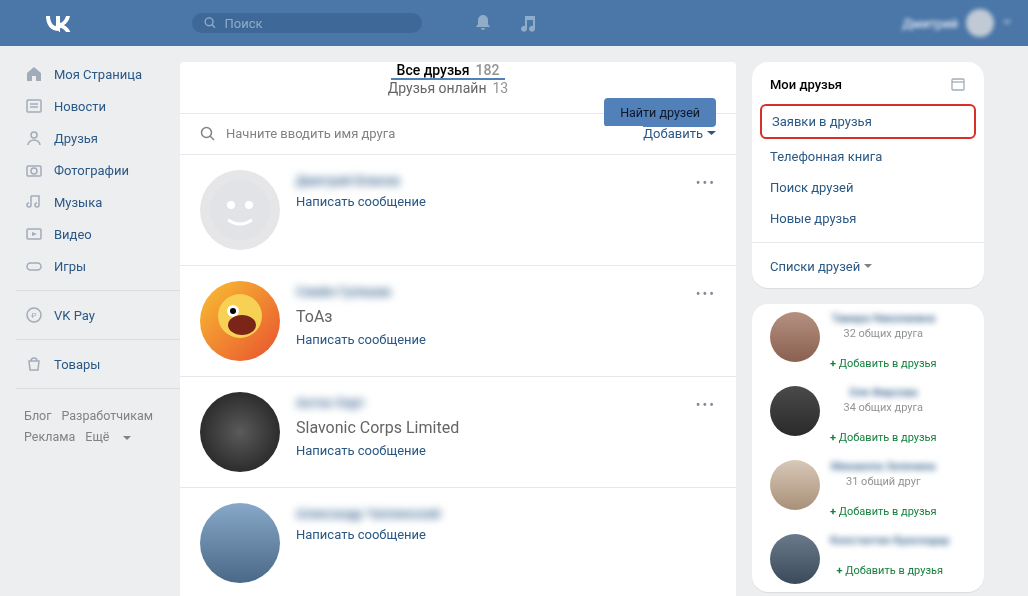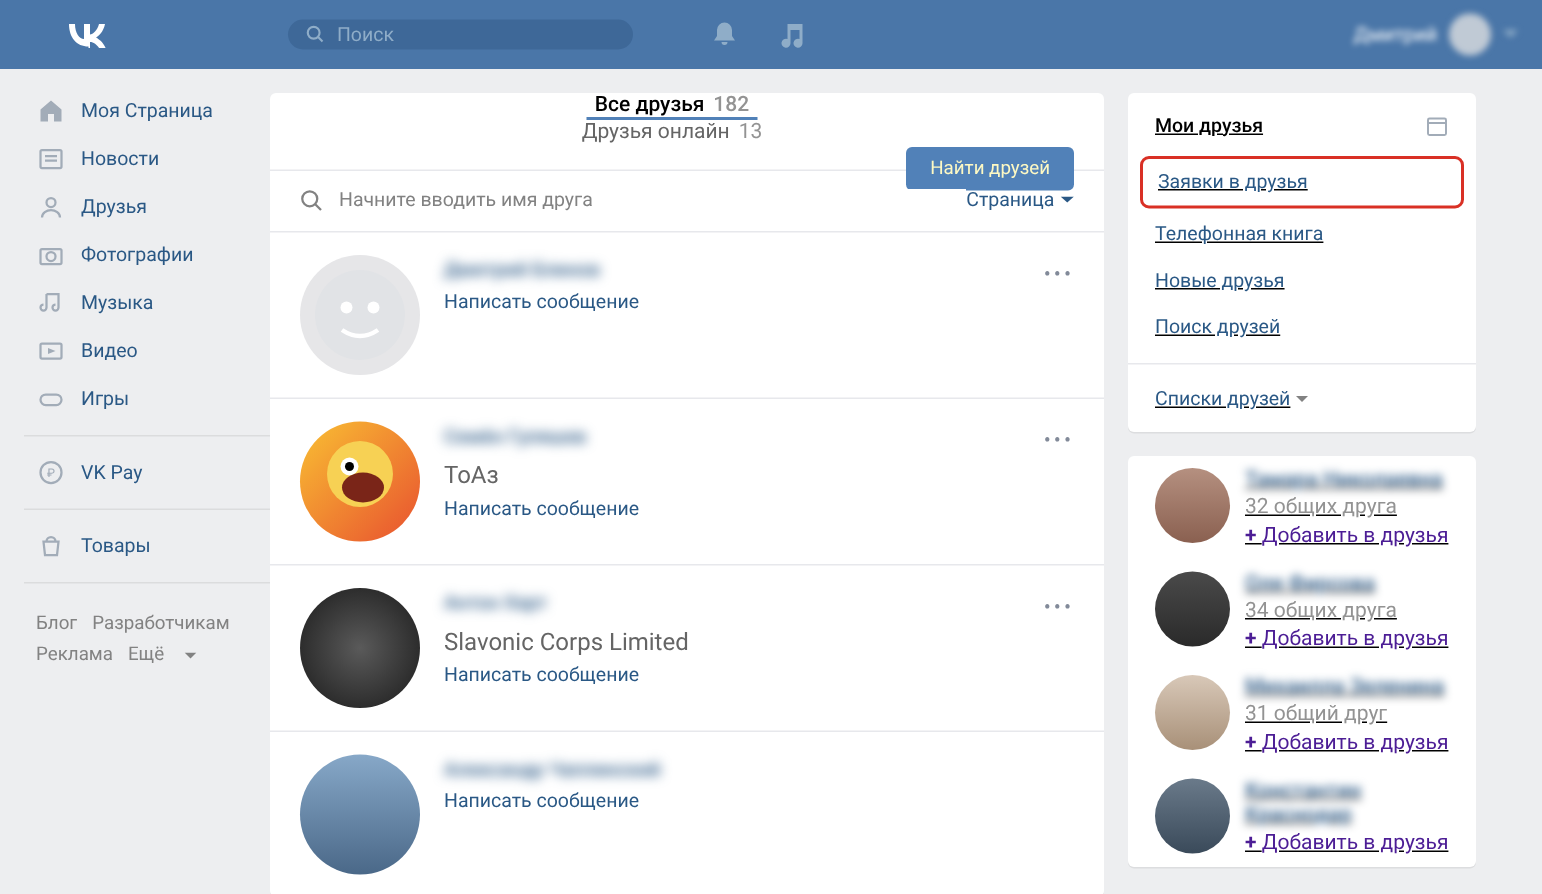--- a/index.html
+++ b/index.html
@@ -18,46 +18,46 @@
 .nav-item { display: flex; align-items: center; gap: 10px; padding: 6px 8px; color: #2a5885; font-size: 13px; cursor: pointer; border-radius: 4px; }
 .nav-icon { width: 20px; height: 20px; color: #a2acb8; display: flex; align-items: center; justify-content: center; }
 .nav-sep { height: 1px; background: #dbdcdd; margin: 8px 0; }
 .footer-links { padding: 8px; font-size: 12.5px; color: #828282; line-height: 1.7; }
 .footer-links span { margin-right: 10px; cursor: pointer; }
 .main-col { width: 556px; background: #fff; border-radius: 4px; margin-top: 16px; box-shadow: 0 1px 0 rgba(0,0,0,0.07); }
 .tabs-row { display: flex; align-items: center; padding: 0 20px; border-bottom: 1px solid #e7e8ec; height: 52px; flex-direction: column; }
 .tab { padding: 0 6px; height: 52px; display: flex; align-items: center; font-size: 14px; color: #656565; cursor: pointer; border-bottom: 2px solid transparent; margin-right: 20px; }
 .tab.active { color: #000; border-bottom-color: #5181b8; font-weight: 500; }
 .tab .count { color: #939393; margin-left: 6px; }
-.find-btn { margin-left: auto; background: #5181b8; color: #fef9c3; border: none; border-radius: 4px; padding: 7px 16px; font-size: 12.5px; cursor: pointer; }
+.find-btn { margin-left: auto; background: #5181b8; color: #0f172a; border: none; border-radius: 4px; padding: 7px 16px; font-size: 12.5px; cursor: pointer; }
 .search-row { display: flex; align-items: flex-start; padding: 12px 20px; border-bottom: 1px solid #e7e8ec; }
 .search-row input { border: none; outline: none; font-size: 13px; flex: 1; color: #333; margin-left: 10px; }
 .search-row input::placeholder { color: #828282; }
 .params-link { color: #2a5885; font-size: 13px; cursor: pointer; display: flex; align-items: center; gap: 4px; }
 .friend-row { display: flex; padding: 15px 20px; border-bottom: 1px solid #e7e8ec; position: relative; }
 .friend-avatar { width: 80px; height: 80px; border-radius: 50%; background: #e6e6e8; flex-shrink: 0; overflow: hidden; display: flex; align-items: center; justify-content: center; }
 .friend-info { margin-left: 16px; padding-top: 3px; }
 .friend-name { color: #2a5885; font-size: 13px; font-weight: 500; filter: blur(4px); cursor: pointer; }
 .friend-sub { color: #656565; font-size: 16px; margin-top: 8px; }
 .friend-msg { color: #2a5885; font-size: 13px; margin-top: 6px; cursor: pointer; }
 .friend-menu { position: absolute; right: 20px; top: 20px; color: #828a99; cursor: pointer; letter-spacing: 2px; font-size: 14px; }
 .right-col { width: 232px; margin-left: 16px; margin-top: 16px; }
-.right-box { background: #fff; border-radius: 4px; box-shadow: 0 1px 0 rgba(0,0,0,0.07); margin-bottom: 16px; text-decoration: underline; }
+.right-box { background: #fff; border-radius: 16px; box-shadow: 0 1px 0 rgba(0,0,0,0.07); margin-bottom: 16px; }
 .right-header { padding: 14px 18px 10px; font-size: 13px; font-weight: 500; color: #000; display: flex; justify-content: space-between; align-items: center; }
 .cal-icon { color: #a2acb8; cursor: pointer; }
 .right-item { padding: 8px 18px; font-size: 13px; color: #2a5885; cursor: pointer; }
 .right-item.highlighted { border: 2.5px solid #d93025; border-radius: 6px; margin: 2px 8px; padding: 8px 10px; }
 .right-sep { height: 1px; background: #e7e8ec; margin: 8px 0; }
 .right-item.dd { display: flex; align-items: center; gap: 4px; padding-bottom: 14px; }
 .suggest-row { display: flex; padding: 8px 18px; gap: 10px; }
 .suggest-avatar { width: 50px; height: 50px; border-radius: 50%; background: #d0c0b0; flex-shrink: 0; }
-.suggest-info { font-size: 14px; }
+.suggest-info { font-size: 11px; text-align: center; }
 .suggest-name { color: #2a5885; font-weight: 500; filter: blur(3px); cursor: pointer; }
 .suggest-mutual { color: #939393; margin-top: 2px; }
-.suggest-add { color: #4c1d95; margin-top: 3px; cursor: pointer; }
+.suggest-add { color: #15803d; margin-top: 17px; cursor: pointer; }
 .suggest-add::before { content: "+ "; font-weight: bold; }
 svg { display: block; }
 </style>
 </head>
 <body>
 
 <div class="topbar">
   <div class="logo">
     <svg width="28" height="18" viewBox="0 0 28 18">
         <path fill="#fff" d="M15 17c-8 0-13-6-13-15h4c0 6 3 10 6 10V2h4v7c2 0 5-3 6-7h4c-1 5-4 8-6 9 2 1 6 4 7 9h-4c-1-3-4-6-7-6v6h-1z"></path>
@@ -194,21 +194,21 @@
         </div>
       <button class="find-btn">Найти друзей</button>
     </div>
     <div class="search-row">
       <svg width="16" height="16" viewBox="0 0 16 16">
           <circle cx="6.5" cy="6.5" r="5" fill="none" stroke="#828282" stroke-width="1.5"></circle>
           <line x1="10" y1="10" x2="14" y2="14" stroke="#828282" stroke-width="1.5"></line>
         </svg>
       <input type="text" placeholder="Начните вводить имя друга" style="">
       <span class="params-link">
-          <span>Страница</span>
+          <span>Добавить</span>
           <svg width="9" height="5" viewBox="0 0 9 5">
             <path fill="#2a5885" d="M0 0l4.5 4L9 0z"></path>
           </svg>
         </span>
     </div>
 
     <div class="friend-row">
       <div class="friend-avatar">
           <svg width="60" height="60" viewBox="0 0 60 60">
             <circle cx="30" cy="30" r="30" fill="#e1e3e6"></circle>
@@ -266,22 +266,22 @@
         <span>Мои друзья</span>
         <span class="cal-icon">
             <svg width="16" height="16" viewBox="0 0 16 16">
               <rect x="2" y="3" width="12" height="11" rx="1" fill="none" stroke="currentColor" stroke-width="1.3"></rect>
               <line x1="2" y1="6" x2="14" y2="6" stroke="currentColor" stroke-width="1.3"></line>
             </svg>
           </span>
       </div>
       <div class="right-item highlighted">Заявки в друзья</div>
       <div class="right-item">Телефонная книга</div>
+      <div class="right-item">Поиск друзей</div>
       <div class="right-item">Новые друзья</div>
-      <div class="right-item">Поиск друзей</div>
       <div class="right-sep"></div>
       <div class="right-item dd">
           <span>Списки друзей</span>
           <svg width="8" height="5" viewBox="0 0 8 5">
             <path fill="#828282" d="M0 0l4 4 4-4z"></path>
           </svg>
         </div>
     </div>
 
     <div class="right-box">

